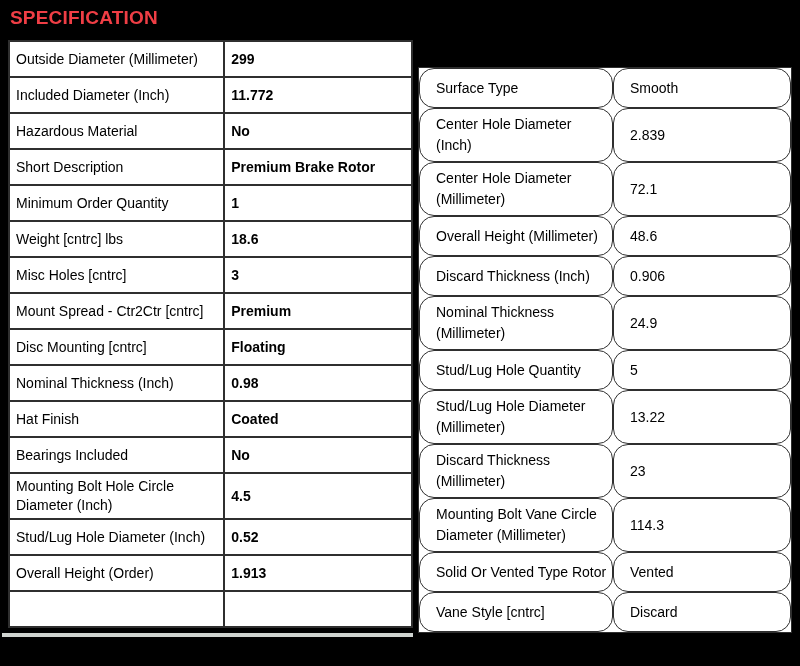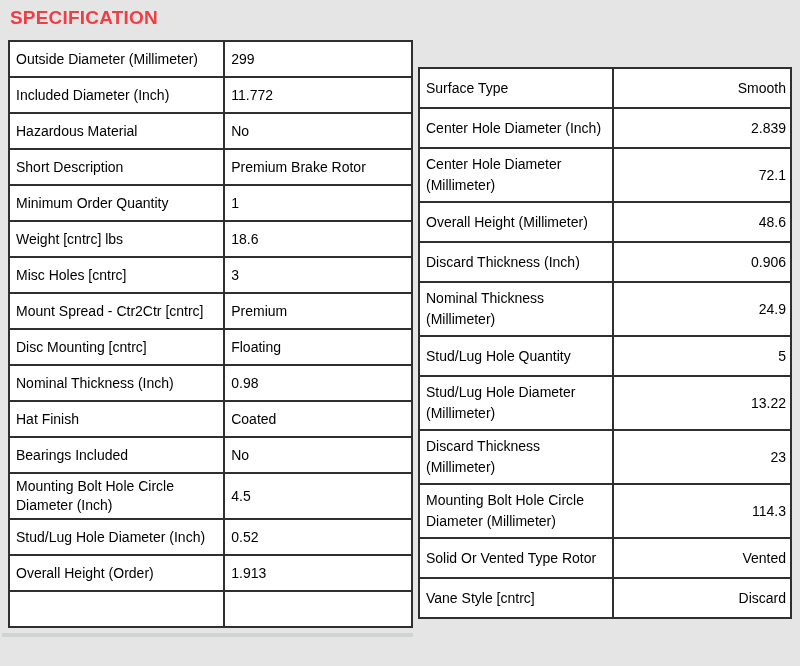--- a/index.html
+++ b/index.html
@@ -5,21 +5,21 @@
   html, body {
     margin: 0;
     padding: 0;
     background: #ffffff;
     font-family: "Liberation Sans", "DejaVu Sans", sans-serif;
   }
   .canvas {
     position: relative;
     width: 800px;
     height: 666px;
-    background: #e5e5e5;
+    background: #000000;
     overflow: hidden;
   }
   .page-title {
     position: absolute;
     left: 10px;
     top: 6px;
     font-size: 19px;
     line-height: 24px;
     font-weight: bold;
     letter-spacing: 0.2px;
@@ -53,26 +53,26 @@
     vertical-align: middle;
     font-size: 14px;
     color: #000000;
     overflow: hidden;
     word-wrap: break-word;
   }
   
   table.spec.left  { width: 405px; }
   table.spec.left td { height: 36px; line-height: 19px; padding: 3px 4px 3px 6px; }
   table.spec.left td.lbl { width: 212px; }
-  table.spec.left td.val { width: 185px; }
+  table.spec.left td.val { width: 185px; font-weight: bold; }
   
   table.spec.right { width: 372px; }
-  table.spec.right td { height: 40px; line-height: 21px; padding: 5px 4px 5px 6px; }
+  table.spec.right td { height: 40px; line-height: 21px; padding: 5px 4px 5px 16px; border-radius: 15px; }
   table.spec.right td.lbl { width: 194px; }
-  table.spec.right td.val { width: 178px; text-align: right; }
+  table.spec.right td.val { width: 178px; }
   
   .hscroll-bar {
     position: absolute;
     left: 2px;
     top: 633px;
     width: 411px;
     height: 4px;
     background: #cfd4d0;
   }
 </style>
@@ -187,21 +187,21 @@
           </tr>
           <tr>
             <td class="lbl">Stud/Lug Hole Diameter (Millimeter)</td>
             <td class="val">13.22</td>
           </tr>
           <tr>
             <td class="lbl">Discard Thickness (Millimeter)</td>
             <td class="val">23</td>
           </tr>
           <tr>
-            <td class="lbl">Mounting Bolt Hole Circle Diameter (Millimeter)</td>
+            <td class="lbl">Mounting Bolt Vane Circle Diameter (Millimeter)</td>
             <td class="val">114.3</td>
           </tr>
           <tr>
             <td class="lbl">Solid Or Vented Type Rotor</td>
             <td class="val">Vented</td>
           </tr>
           <tr>
             <td class="lbl">Vane Style [cntrc]</td>
             <td class="val">Discard</td>
           </tr>

